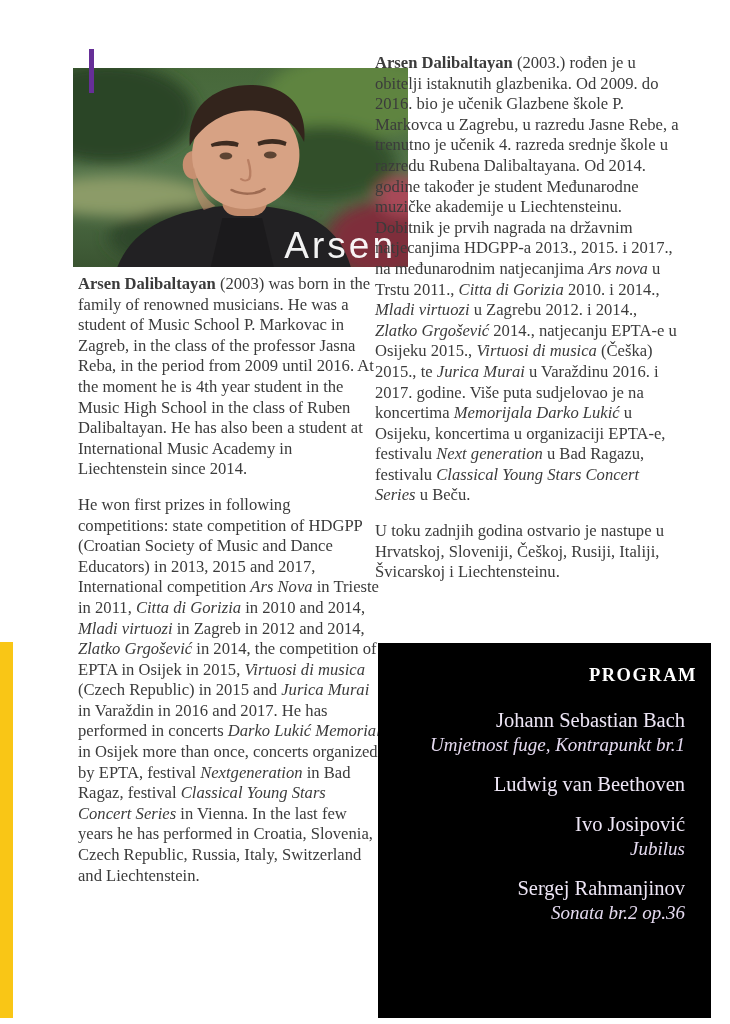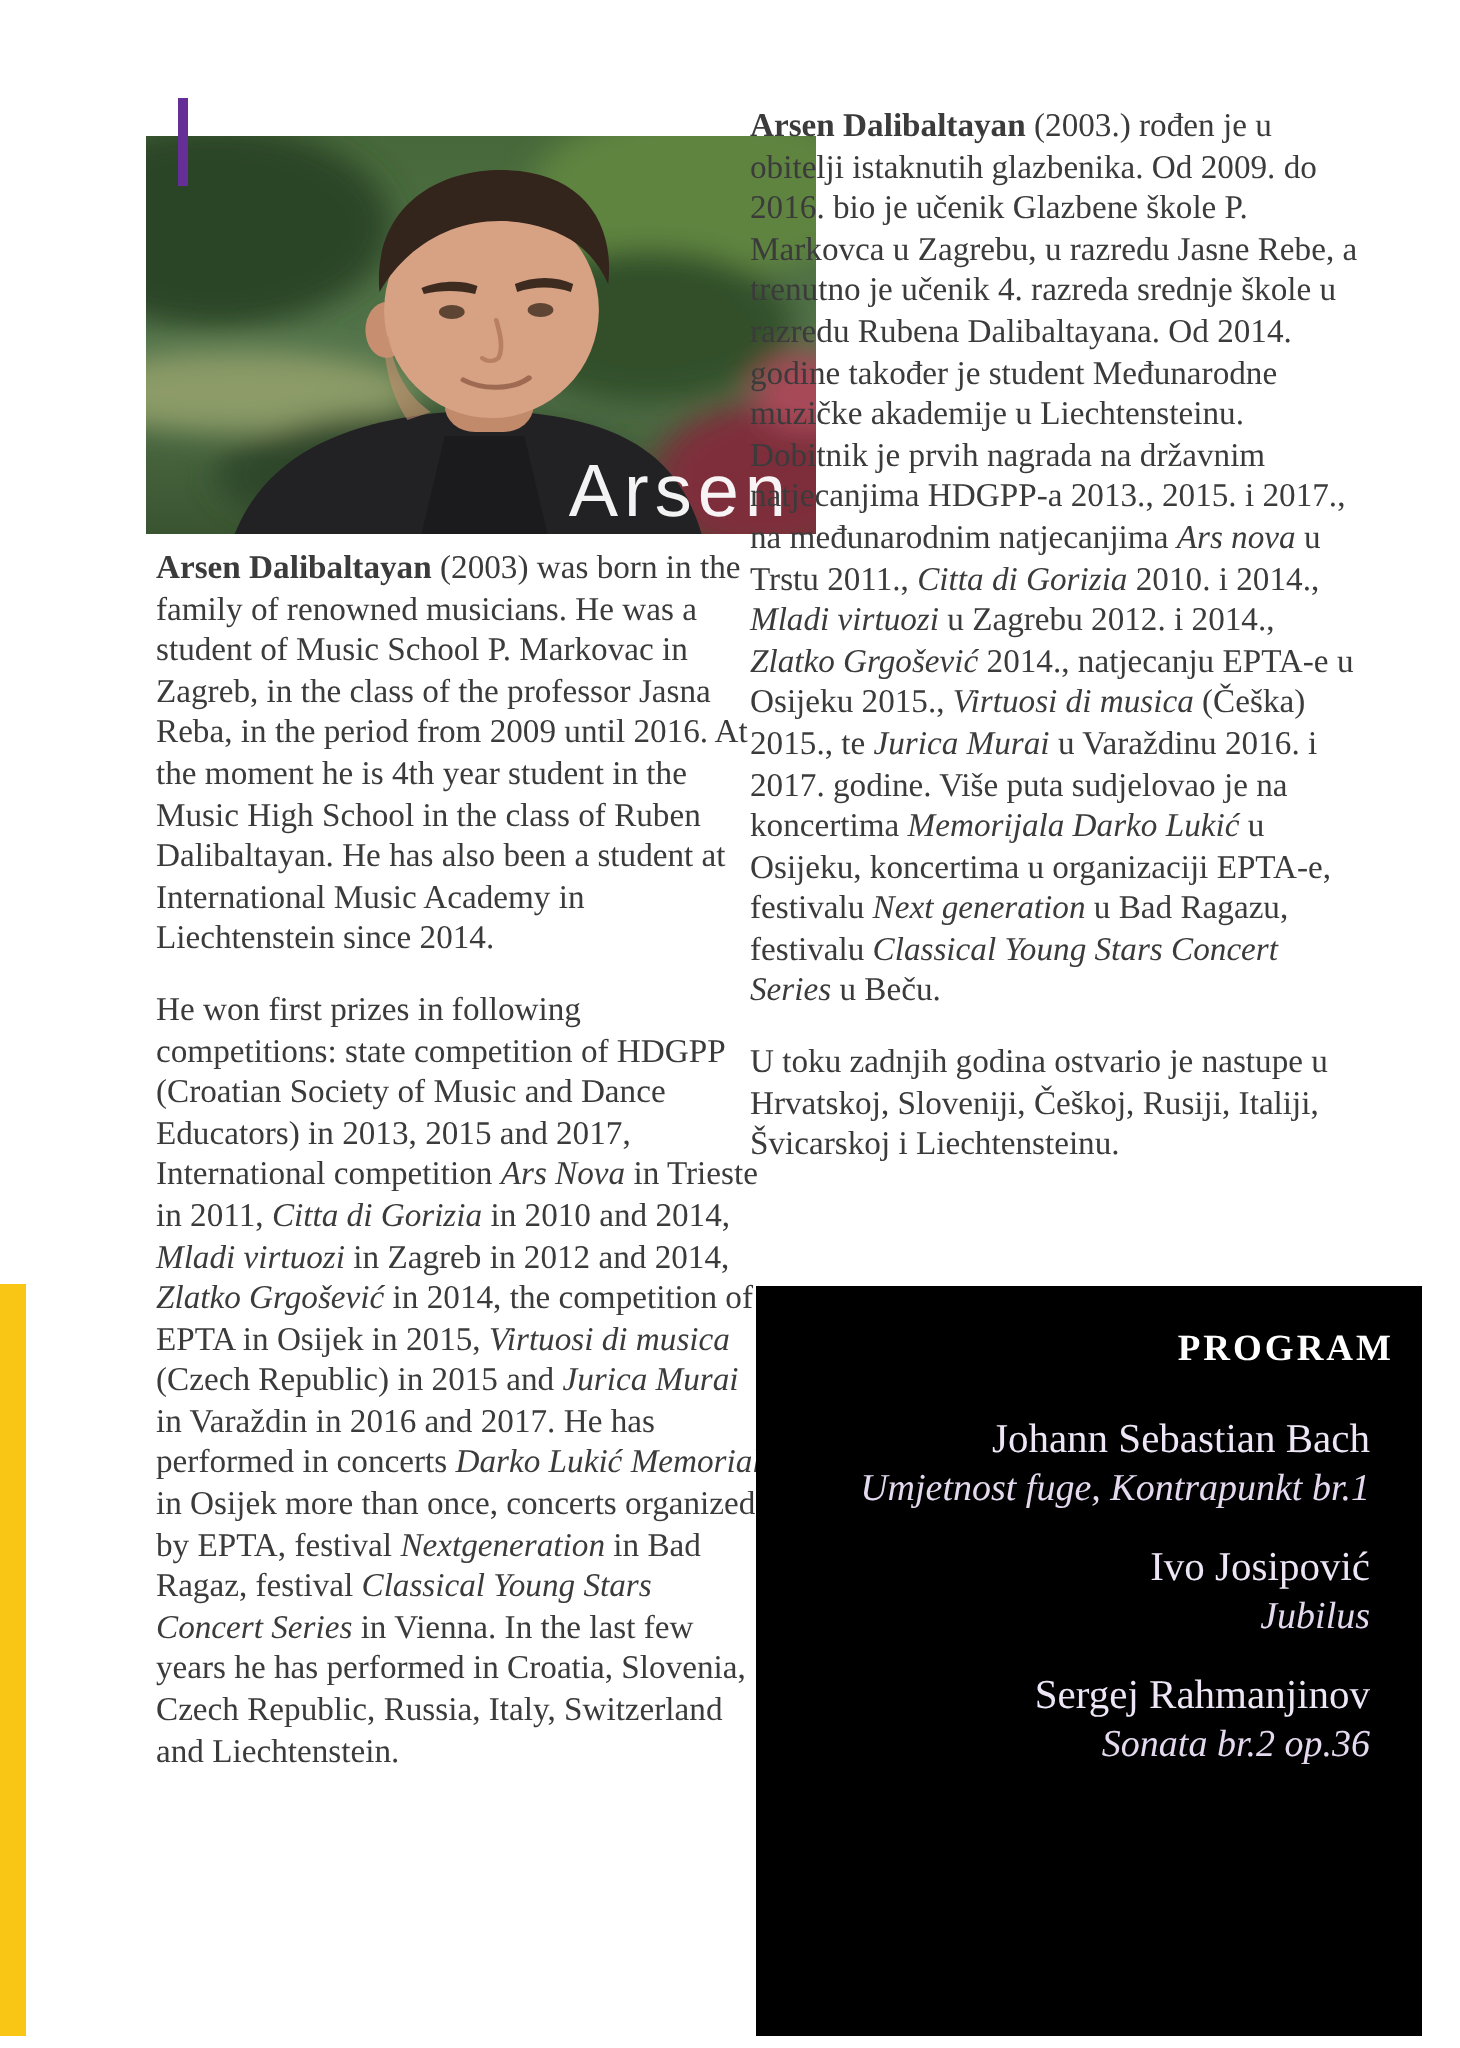--- a/index.html
+++ b/index.html
@@ -124,20 +124,21 @@
 
   <div class="program-box">
     <div class="program-heading">PROGRAM</div>
 
     <div class="program-item">
       <div class="program-composer">Johann Sebastian Bach</div>
       <div class="program-work">Umjetnost fuge, Kontrapunkt br.1</div>
     </div>
 
     <div class="program-item">
+      <div class="program-composer">Ludwig van Beethoven</div>
     </div>
 
     <div class="program-item">
       <div class="program-composer">Ivo Josipović</div>
       <div class="program-work">Jubilus</div>
     </div>
 
     <div class="program-item">
       <div class="program-composer">Sergej Rahmanjinov</div>
       <div class="program-work">Sonata br.2 op.36</div>

